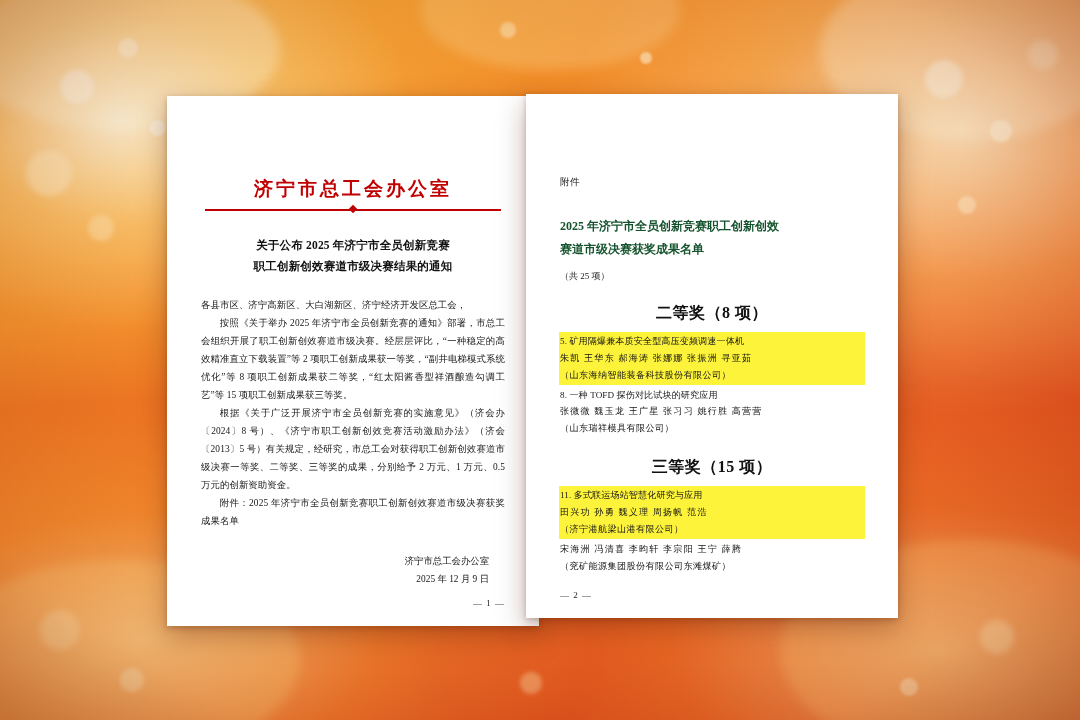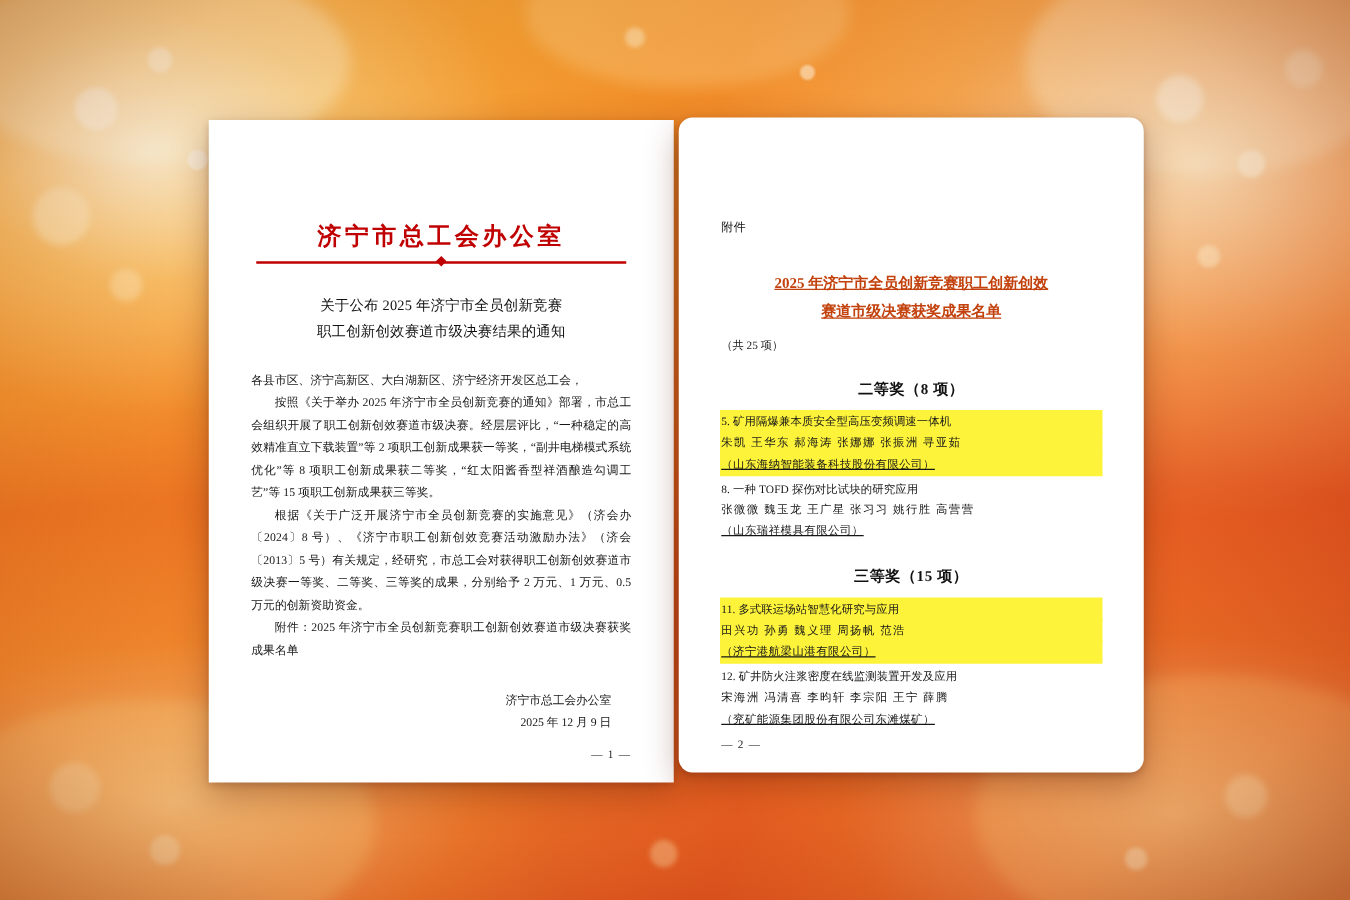--- a/index.html
+++ b/index.html
@@ -51,25 +51,24 @@
     overflow: hidden;
   }
   #page-left {
     left: 167px;
     top: 96px;
     width: 372px;
     height: 530px;
     padding: 0;
   }
   #page-right {
-    left: 543px;
+    left: 526px;
     top: 94px;
     width: 372px;
     height: 524px;
-    border-radius: 11px;
   }
   .page-inner {
     position: absolute;
     inset: 0;
     padding: 34px 34px 26px 34px;
     box-sizing: border-box;
   }
 
   
   .org-title {
@@ -94,21 +93,21 @@
     position: absolute;
     left: 50%;
     top: -3px;
     transform: translateX(-50%) rotate(45deg);
     width: 6px;
     height: 6px;
     background: #c00000;
   }
   .doc-title {
     text-align: center;
-    font-weight: normal;
+    font-weight: bold;
     font-size: 11.5px;
     line-height: 1.85;
     margin-top: 24px;
     color: #111;
     letter-spacing: 0.2px;
   }
   .body-block {
     margin-top: 18px;
     font-size: 9.4px;
     line-height: 1.92;
@@ -142,38 +141,37 @@
   .page-num.right-num { left: 34px; right: auto; }
 
   
   .attach-label {
     margin-top: 48px;
     font-size: 9.6px;
     color: #161616;
     letter-spacing: 0.5px;
   }
   .list-title {
-    text-align: center;
+    text-align: left;
     font-weight: bold;
     font-size: 12px;
     line-height: 1.95;
     margin-top: 26px;
-    color: #c2410c;
-    text-decoration: underline;
+    color: #14532d;
   }
   .list-count {
     text-align: left;
     font-size: 9px;
     margin-top: 8px;
     color: #1a1a1a;
   }
   .award-group {
     text-align: center;
     font-weight: bold;
-    font-size: 12px;
+    font-size: 16px;
     margin-top: 20px;
     color: #111;
     letter-spacing: 0.5px;
   }
   .entries {
     margin-top: 9px;
     font-size: 9.1px;
     line-height: 1.86;
     color: #161616;
   }
@@ -187,21 +185,20 @@
   }
   .entry.hl .ln {
     background: #fdf33a;
     box-shadow: 0 0 0 1px #fdf33a;
   }
   .entry .ln.names {
     letter-spacing: 1.2px;
   }
   .entry .ln.org {
     letter-spacing: 0.4px;
-    text-decoration: underline;
   }
 </style>
 </head>
 <body>
 
 <div id="stage">
 
   <div class="streak" style="left:-40px;top:-30px;width:320px;height:160px;background:rgba(255,255,225,0.35);"></div>
   <div class="streak" style="left:820px;top:-40px;width:300px;height:180px;background:rgba(255,250,220,0.32);"></div>
   <div class="streak" style="left:-60px;top:560px;width:360px;height:200px;background:rgba(255,215,130,0.30);"></div>
@@ -278,21 +275,20 @@
       </div>
 
       <div class="award-group">三等奖（15 项）</div>
       <div class="entries">
         <div class="entry hl">
           <span class="ln">11. 多式联运场站智慧化研究与应用</span>
           <span class="ln names">田兴功  孙勇  魏义理  周扬帆  范浩</span>
           <span class="ln org">（济宁港航梁山港有限公司）</span>
         </div>
         <div class="entry">
-          <span class="ln">12. 矿井防火注浆密度在线监测装置开发及应用</span>
           <span class="ln names">宋海洲  冯清喜  李昀轩  李宗阳  王宁  薛腾</span>
           <span class="ln org">（兖矿能源集团股份有限公司东滩煤矿）</span>
         </div>
       </div>
 
       <div class="page-num right-num">— 2 —</div>
     </div>
   </div>
 
 </div>

